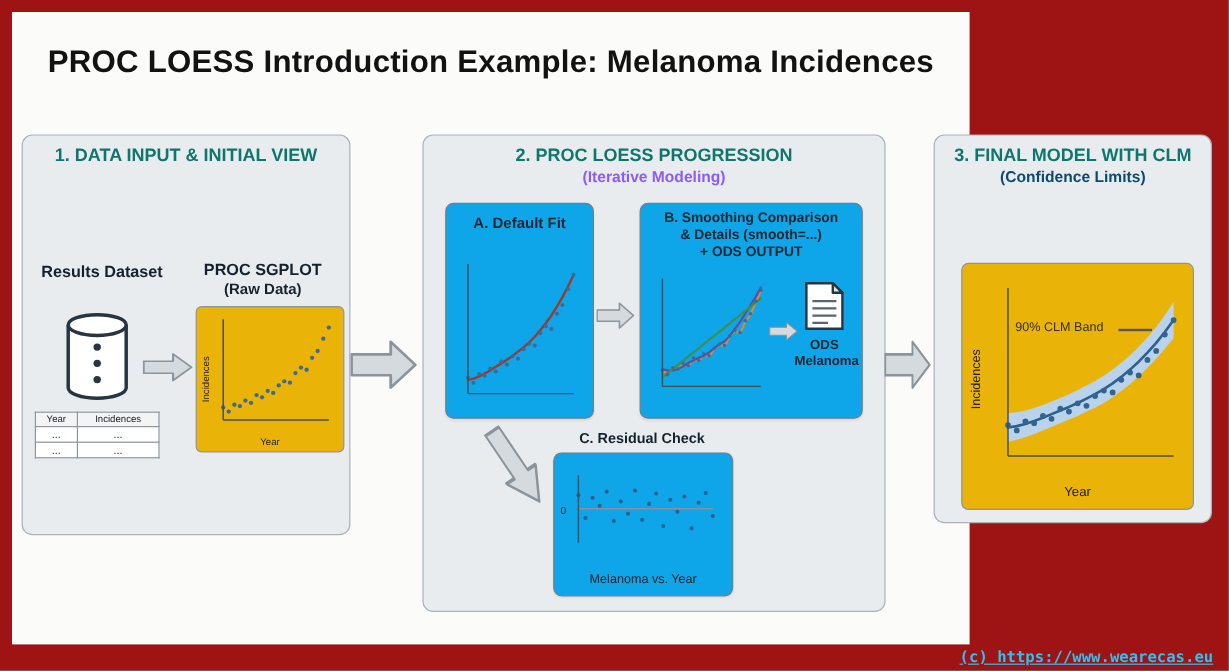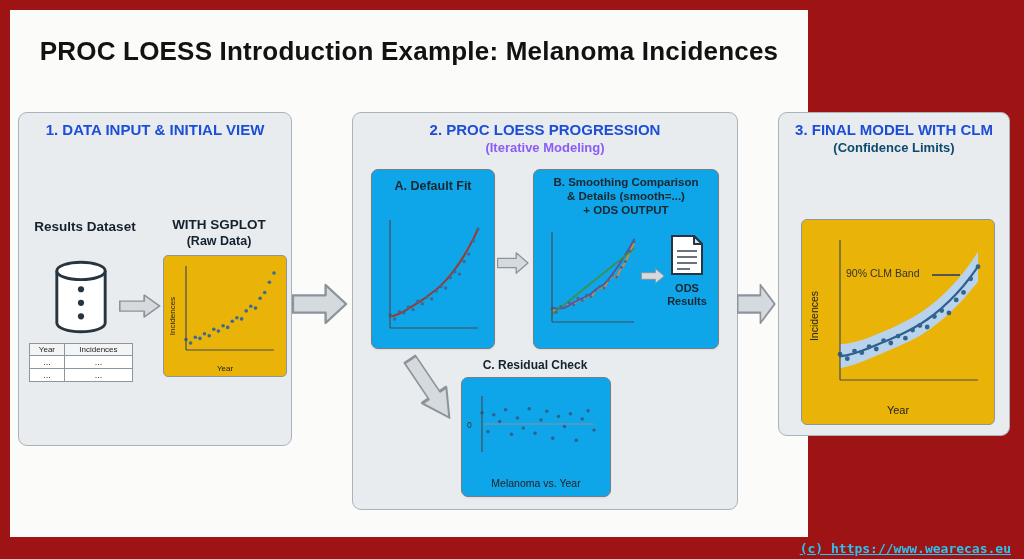--- a/index.html
+++ b/index.html
@@ -6,21 +6,21 @@
   body{
     width:1024px;height:559px;position:relative;overflow:hidden;
     background:#9e1313;
     font-family:"Liberation Sans",sans-serif;
   }
   .content{position:absolute;left:10px;top:10px;width:798px;height:527px;background:#fbfbfa;}
   .main-title{position:absolute;top:26px;left:0;width:100%;text-align:center;
     font-size:26px;font-weight:bold;color:#121212;letter-spacing:.2px;}
   .panel{position:absolute;background:#e9ecef;border:1.5px solid #aab2ba;border-radius:9px;}
   .panel-title{position:absolute;top:8px;left:0;width:100%;text-align:center;
-    font-weight:bold;font-size:15px;color:#1d4ed8;}
+    font-weight:bold;font-size:15px;color:#0f766e;}
   .sub{position:absolute;}
   .c{text-align:center;}
   .b{font-weight:bold;}
   .plot-box{position:absolute;background:#eab308;border:1.2px solid #8d959d;border-radius:5px;}
   .sub-box{position:absolute;background:#0ea5e9;border:1.5px solid #737e88;border-radius:7px;
     box-shadow:0 1px 2px rgba(0,0,0,0.07);}
   .chart{position:absolute;}
   .chart svg{position:absolute;left:0;top:0;}
   .ylab{position:absolute;white-space:nowrap;color:#222;}
   .xlab{position:absolute;left:0;width:100%;text-align:center;color:#222;}
@@ -73,21 +73,21 @@
         </tr>
       </tbody>
     </table>
 
     <div class="arrow" style="left:100px;top:178px;width:42px;height:30px;">
       <svg viewBox="0 0 60 60" preserveAspectRatio="none">
           <polygon points="1,20 36,20 36,8 58,30 36,52 36,40 1,40" fill="#d5dade" stroke="#8b939b" stroke-width="2.5" stroke-linejoin="round"></polygon>
         </svg>
     </div>
 
-    <div class="sub c b" style="left:134px;top:104px;width:132px;font-size:13.5px;color:#15222e;">WITH SGPLOT</div>
+    <div class="sub c b" style="left:134px;top:104px;width:132px;font-size:13.5px;color:#15222e;">PROC SGPLOT</div>
     <div class="sub c b" style="left:134px;top:121px;width:132px;font-size:12.5px;color:#15222e;">(Raw Data)</div>
 
     <div class="plot-box" style="left:144px;top:142px;width:122px;height:120px;">
       <div class="ylab" style="left:8px;top:50%;font-size:8px;transform:translate(-50%,-50%) rotate(-90deg);">Incidences</div>
       <div class="chart" style="left:16px;top:6px;width:98px;height:94px;">
           <svg width="98" height="94">
             <circle cx="6.0" cy="77.6" r="1.8" fill="#3a6b96"></circle>
             <circle cx="10.6" cy="81.0" r="1.8" fill="#3a6b96"></circle>
             <circle cx="15.3" cy="75.3" r="1.8" fill="#3a6b96"></circle>
             <circle cx="19.9" cy="76.4" r="1.8" fill="#3a6b96"></circle>
@@ -203,21 +203,21 @@
       <div class="sub" style="left:136px;top:64px;width:34px;height:42px;">
         <svg viewBox="0 0 34 42" width="100%" height="100%">
           <path d="M2 2 L24 2 L32 10 L32 40 L2 40 Z" fill="#ffffff" stroke="#273540" stroke-width="2"></path>
           <path d="M24 2 L24 10 L32 10 Z" fill="#dfe3e7" stroke="#273540" stroke-width="2" stroke-linejoin="round"></path>
           <line x1="7" y1="17" x2="27" y2="17" stroke="#5a646e" stroke-width="1.8"></line>
           <line x1="7" y1="23" x2="27" y2="23" stroke="#5a646e" stroke-width="1.8"></line>
           <line x1="7" y1="29" x2="27" y2="29" stroke="#5a646e" stroke-width="1.8"></line>
           <line x1="7" y1="35" x2="20" y2="35" stroke="#5a646e" stroke-width="1.8"></line>
         </svg>
       </div>
-      <div class="sub c b" style="left:128px;top:112px;width:50px;font-size:11px;line-height:1.15;color:#1a2630;">ODS Results</div>
+      <div class="sub c b" style="left:128px;top:112px;width:50px;font-size:11px;line-height:1.15;color:#1a2630;">ODS Melanoma</div>
     </div>
 
     <div class="arrow" style="left:40px;top:256px;width:74px;height:40px;transform:rotate(56deg);">
       <svg viewBox="0 0 60 60" preserveAspectRatio="none">
           <polygon points="1,20 36,20 36,8 58,30 36,52 36,40 1,40" fill="#d5dade" stroke="#8b939b" stroke-width="2.5" stroke-linejoin="round"></polygon>
         </svg>
     </div>
 
     <div class="sub c b" style="left:108px;top:245px;width:148px;font-size:12px;color:#14212e;">C. Residual Check</div>
     <div class="sub-box" style="left:108px;top:264px;width:148px;height:118px;">

